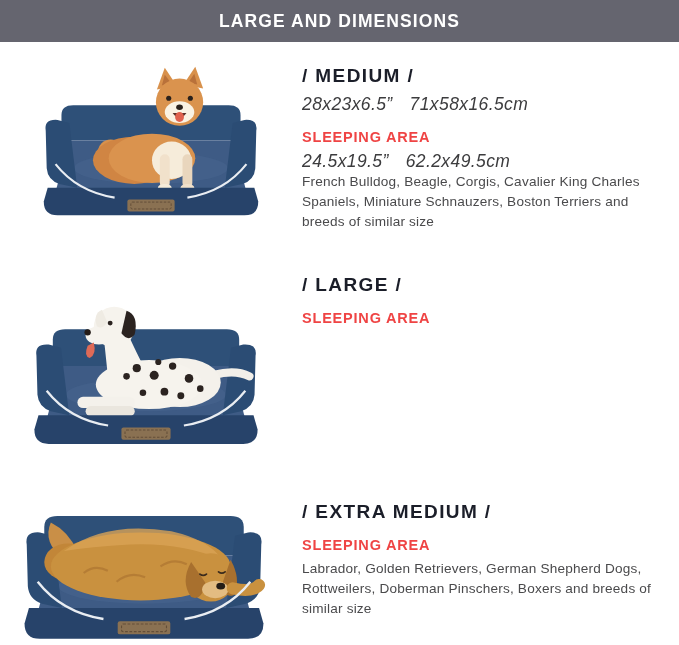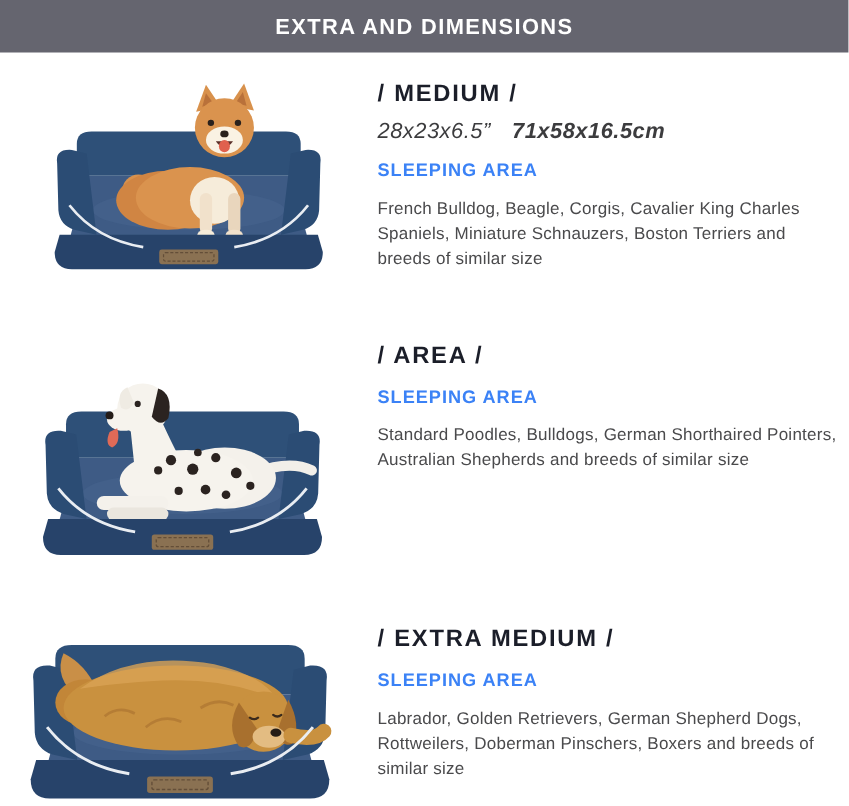--- a/index.html
+++ b/index.html
@@ -34,37 +34,37 @@
   .row-2 .info-col { padding-top:19px; }
   .row-3 .info-col { padding-top:41px; }
   .size-name {
     font-size:19px; font-weight:bold; color:#1B1E29; letter-spacing:1.4px;
     margin-bottom:7px;
   }
   .dims {
     font-size:17.5px; font-style:italic; color:#3C3C3E; letter-spacing:0.4px;
     font-weight:300;
   }
-  .dims .cm { margin-left:17px;font-weight:bold; }
+  .dims .cm { margin-left:17px; }
   .sleep-label {
-    font-size:14.5px; font-weight:bold; color:#3b82f6; letter-spacing:0.8px;
+    font-size:14.5px; font-weight:bold; color:#ef4444; letter-spacing:0.8px;
     margin-top:14px; margin-bottom:6px;
   }
   .breeds {
-    font-size:13.6px; color:#4A4A4C; line-height:1.47; margin-top:12px;
+    font-size:13.6px; color:#4A4A4C; line-height:1.47; 
     max-width:372px; letter-spacing:0.2px;
   }
 </style>
 </head>
 <body>
 
 <div class="page">
 
   <header class="header-bar">
-    <h1>EXTRA AND DIMENSIONS</h1>
+    <h1>LARGE AND DIMENSIONS</h1>
   </header>
 
   <section class="row row-1">
     <div class="photo-col">
       <svg viewBox="0 0 250 178" aria-hidden="true">
 
         <path d="M34,62 Q34,52 46,52 L204,52 Q216,52 216,62 L216,88 L34,88 Z" fill="#2E5078"></path>
         <path d="M42,88 L208,88 L222,140 L28,140 Z" fill="#3E5B85"></path>
         <ellipse cx="125" cy="116" rx="78" ry="16" fill="#48668F" opacity="0.5"></ellipse>
         <path d="M18,78 Q16,66 30,67 L42,70 L50,136 L32,132 Q20,128 19,116 Z" fill="#2B4C74"></path>
@@ -97,20 +97,21 @@
         <path d="M28,112 Q50,140 88,146" stroke="#E9EDF2" stroke-width="2.2" fill="none"></path>
         <path d="M222,112 Q200,140 162,146" stroke="#E9EDF2" stroke-width="2.2" fill="none"></path>
         <rect x="101" y="148" width="48" height="12" rx="2" fill="#8A7152"></rect>
         <rect x="104.5" y="150.5" width="41" height="7" rx="1.5" fill="none" stroke="#634E38" stroke-width="1" stroke-dasharray="2.5 1.5"></rect>
       </svg>
     </div>
     <div class="info-col">
       <h2 class="size-name">/ MEDIUM /</h2>
       <p class="dims"><span>28x23x6.5”</span><span class="cm">71x58x16.5cm</span></p>
       <h3 class="sleep-label">SLEEPING AREA</h3>
+      <p class="dims"><span>24.5x19.5”</span><span class="cm">62.2x49.5cm</span></p>
       <p class="breeds">French Bulldog, Beagle, Corgis, Cavalier King Charles Spaniels, Miniature Schnauzers, Boston Terriers and breeds of similar size</p>
     </div>
   </section>
 
   <section class="row row-2">
     <div class="photo-col">
       <svg viewBox="0 0 250 172" aria-hidden="true">
 
         <path d="M34,62 Q34,52 46,52 L204,52 Q216,52 216,62 L216,88 L34,88 Z" fill="#2E5078"></path>
         <path d="M42,88 L208,88 L222,140 L28,140 Z" fill="#3E5B85"></path>
@@ -145,23 +146,22 @@
         </g>
 
         <path d="M20,136 L230,136 L234,150 Q234,164 220,164 L30,164 Q16,164 16,150 Z" fill="#27436A"></path>
         <path d="M28,112 Q50,140 88,146" stroke="#E9EDF2" stroke-width="2.2" fill="none"></path>
         <path d="M222,112 Q200,140 162,146" stroke="#E9EDF2" stroke-width="2.2" fill="none"></path>
         <rect x="101" y="148" width="48" height="12" rx="2" fill="#8A7152"></rect>
         <rect x="104.5" y="150.5" width="41" height="7" rx="1.5" fill="none" stroke="#634E38" stroke-width="1" stroke-dasharray="2.5 1.5"></rect>
       </svg>
     </div>
     <div class="info-col">
-      <h2 class="size-name">/ AREA /</h2>
+      <h2 class="size-name">/ LARGE /</h2>
       <h3 class="sleep-label">SLEEPING AREA</h3>
-      <p class="breeds">Standard Poodles, Bulldogs, German Shorthaired Pointers, Australian Shepherds and breeds of similar size</p>
     </div>
   </section>
 
   <section class="row row-3">
     <div class="photo-col">
       <svg viewBox="0 0 250 168" aria-hidden="true">
 
         <path d="M34,62 Q34,52 46,52 L204,52 Q216,52 216,62 L216,88 L34,88 Z" fill="#2E5078"></path>
         <path d="M42,88 L208,88 L222,140 L28,140 Z" fill="#3E5B85"></path>
         <ellipse cx="125" cy="116" rx="78" ry="16" fill="#48668F" opacity="0.5"></ellipse>

